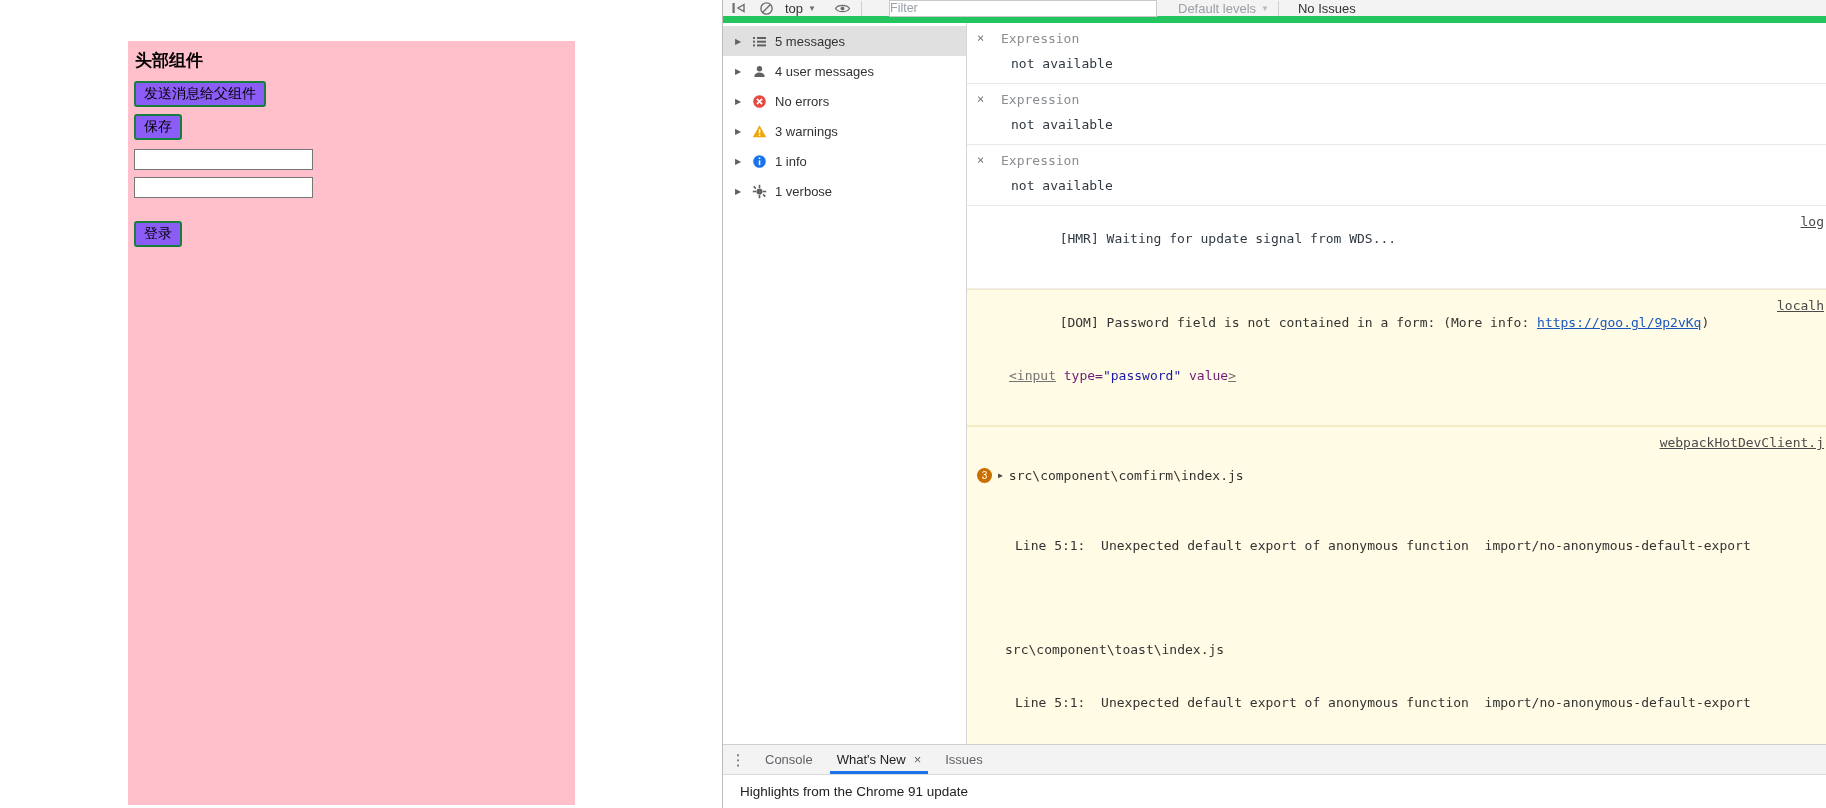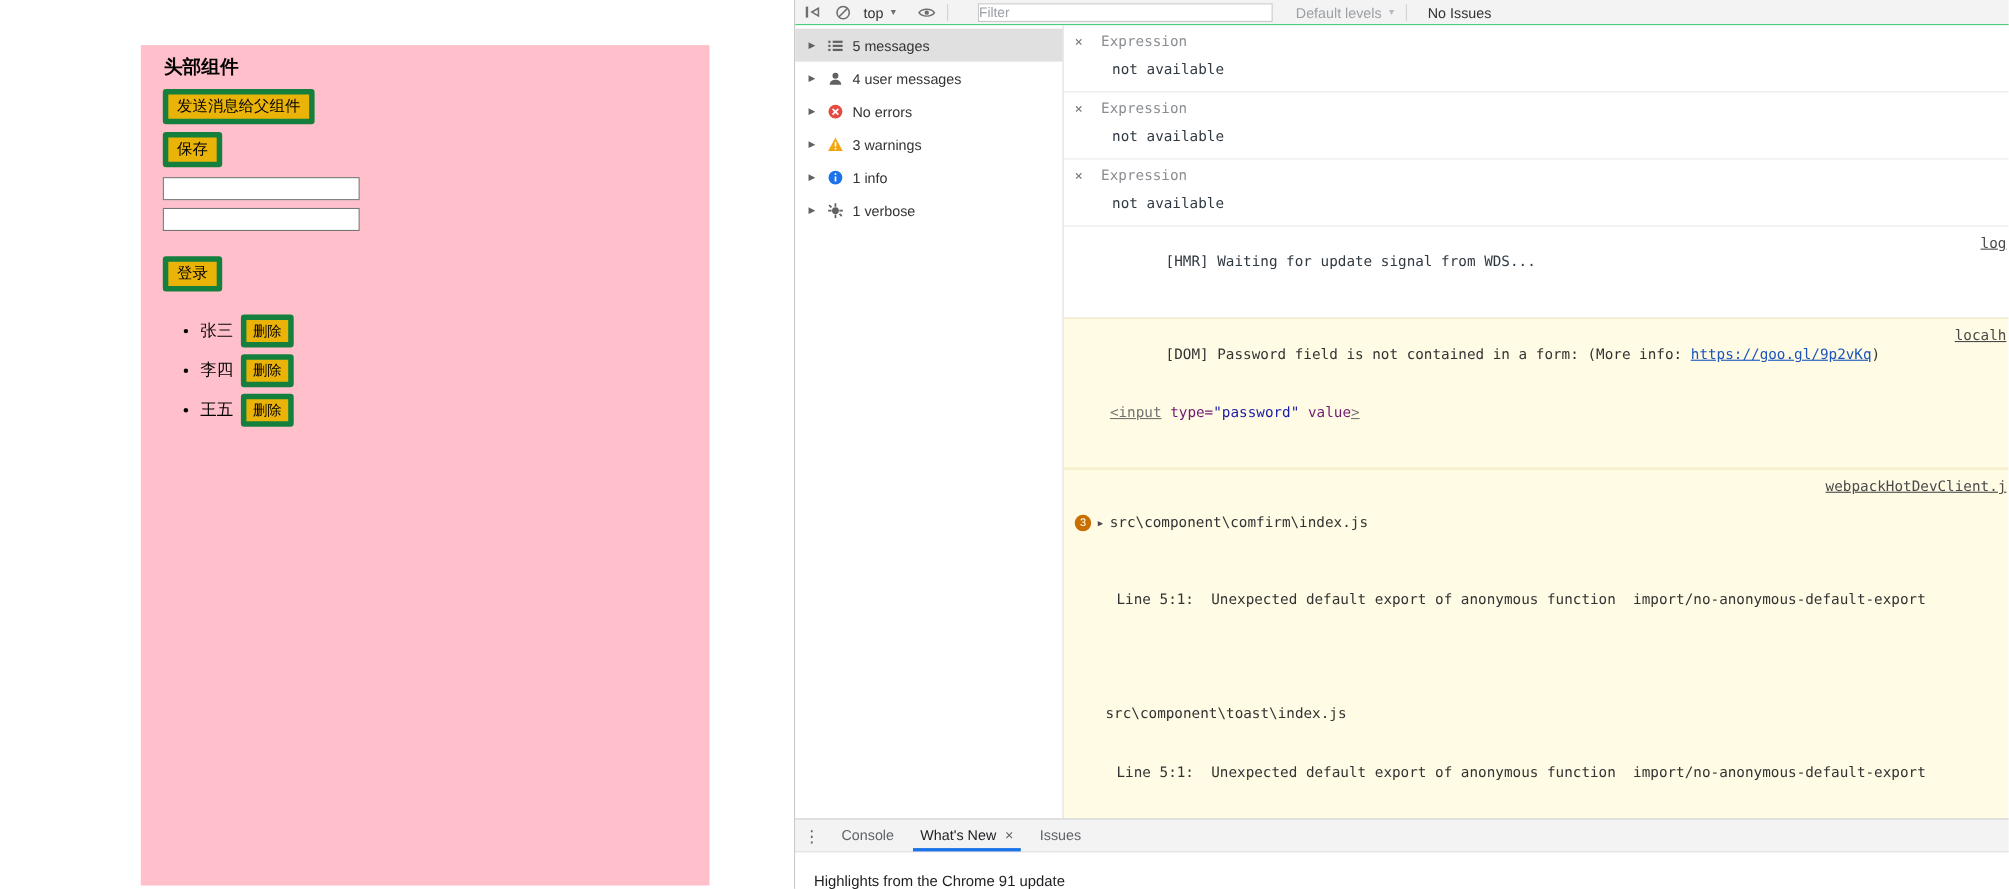--- a/index.html
+++ b/index.html
@@ -1,43 +1,43 @@
 <!DOCTYPE html>
 <html><head>
 <meta charset="utf-8">
 <style>
   * { margin:0; padding:0; box-sizing:border-box; }
   html,body { width:1826px; height:808px; overflow:hidden; background:#fff;
               font-family:"Liberation Sans", sans-serif; }
 
   
   .page { position:absolute; left:0; top:0; width:722px; height:808px; background:#fff; }
-  .pink-panel { position:absolute; left:128px; top:41px; width:517px; height:764px;
-                background:#ffc0cb; padding:6px 20px; }
+  .pink-panel { position:absolute; left:128px; top:41px; width:447px; height:764px;
+                background:#ffc0cb; padding:6px 6px; }
   .pink-title { font-size:17px; font-weight:bold; color:#000; margin:2px 0 9px 1px; }
-  .chrome-btn { display:inline-block; background:#eab308; color:#000; border:5px solid #15803d;
+  .chrome-btn { display:inline-block; background:#8b5cf6; color:#000; border:2px solid #15803d;
                 border-radius:3px; padding:2px 8px; font-size:14px; cursor:pointer;
                 font-family:"Liberation Sans",sans-serif; }
   .blk { display:block; }
   .send-btn { margin-bottom:7px; }
   .save-btn { margin-bottom:9px; }
   .text-input { display:block; width:179px; height:21px; border:1px solid #767676; background:#fff;
                 margin-bottom:7px; padding:0 4px; font-size:14px; }
   .login-btn { margin-top:16px; }
   .name-list { margin:21px 0 0 0; padding-left:34px; font-size:15px; color:#000; }
   .name-list li { margin-bottom:6px; }
   .name { margin-right:7px; }
   .del-btn { font-size:13px; padding:1px 6px; border-radius:3px; }
 
   
   .devtools { position:absolute; left:722px; top:0; width:1104px; height:808px;
               background:#fff; border-left:1px solid #bdbdbd; }
 
   .dt-toolbar { position:absolute; top:0; left:0; right:0; height:23px; background:#f3f3f3;
-                border-bottom:1px solid #22c55e; display:flex; align-items:center;
+                border-bottom:7px solid #22c55e; display:flex; align-items:center;
                 padding:0 6px; gap:9px; font-size:13px; color:#333; }
   .tb-icon { width:19px; height:17px; display:flex; align-items:center; justify-content:center; cursor:pointer; }
   .tb-sep { width:1px; height:15px; background:#d0d0d0; }
   .dd { display:flex; align-items:center; gap:5px; cursor:pointer; }
   .dd-caret { font-size:8px; color:#6e6e6e; }
   .filter-input { width:268px; height:17px; border:1px solid #c9c9c9; background:#fff;
                   font-size:12.5px; padding:0 0; margin-left:18px; font-family:"Liberation Sans",sans-serif; }
   .filter-input::placeholder { color:#9aa0a6; }
   .levels { color:#9aa0a6; margin-left:12px; }
   .levels .dd-caret { color:#b6babf; }
@@ -87,46 +87,35 @@
              align-items:stretch; font-size:13px; color:#5f6368; }
   .tabs-menu { width:30px; display:flex; align-items:center; justify-content:center;
                font-size:15px; color:#5f6368; cursor:pointer; }
   .dt-tab { display:flex; align-items:center; padding:0 12px; gap:8px; position:relative; cursor:pointer; }
   .dt-tab.active { color:#202124; }
   .dt-tab.active::after { content:""; position:absolute; left:5px; right:5px; bottom:0;
                           height:3px; background:#1a73e8; }
   .tab-close { color:#5f6368; font-size:13px; cursor:pointer; }
 
   .dt-content { position:absolute; bottom:0; left:0; right:0; height:33px; background:#fff;
-                display:flex; align-items:flex-end; padding-left:17px; font-size:13.5px; color:#202124; }
+                display:flex; align-items:center; padding-left:17px; font-size:13.5px; color:#202124; }
 
   svg { display:block; }
 </style>
 </head>
 <body>
 
 <div class="page">
   <div class="pink-panel">
     <div class="pink-title">头部组件</div>
     <button class="chrome-btn blk send-btn">发送消息给父组件</button>
     <button class="chrome-btn blk save-btn">保存</button>
     <input class="text-input" type="text" style="">
     <input class="text-input" type="text" style="">
     <button class="chrome-btn login-btn">登录</button>
-    <ul class="name-list">
-      <li>
-        <span class="name">张三</span><button class="chrome-btn del-btn">删除</button>
-      </li>
-      <li>
-        <span class="name">李四</span><button class="chrome-btn del-btn">删除</button>
-      </li>
-      <li>
-        <span class="name">王五</span><button class="chrome-btn del-btn">删除</button>
-      </li>
-    </ul>
   </div>
 </div>
 
 <div class="devtools">
 
   <div class="dt-toolbar">
     <span class="tb-icon">
       <svg width="16" height="14" viewBox="0 0 16 14">
           <rect x="1.5" y="2" width="2.2" height="10" fill="#6e6e6e"></rect>
           <path d="M13 3.5 L7 7 L13 10.5 Z" fill="none" stroke="#6e6e6e" stroke-width="1.4"></path>

